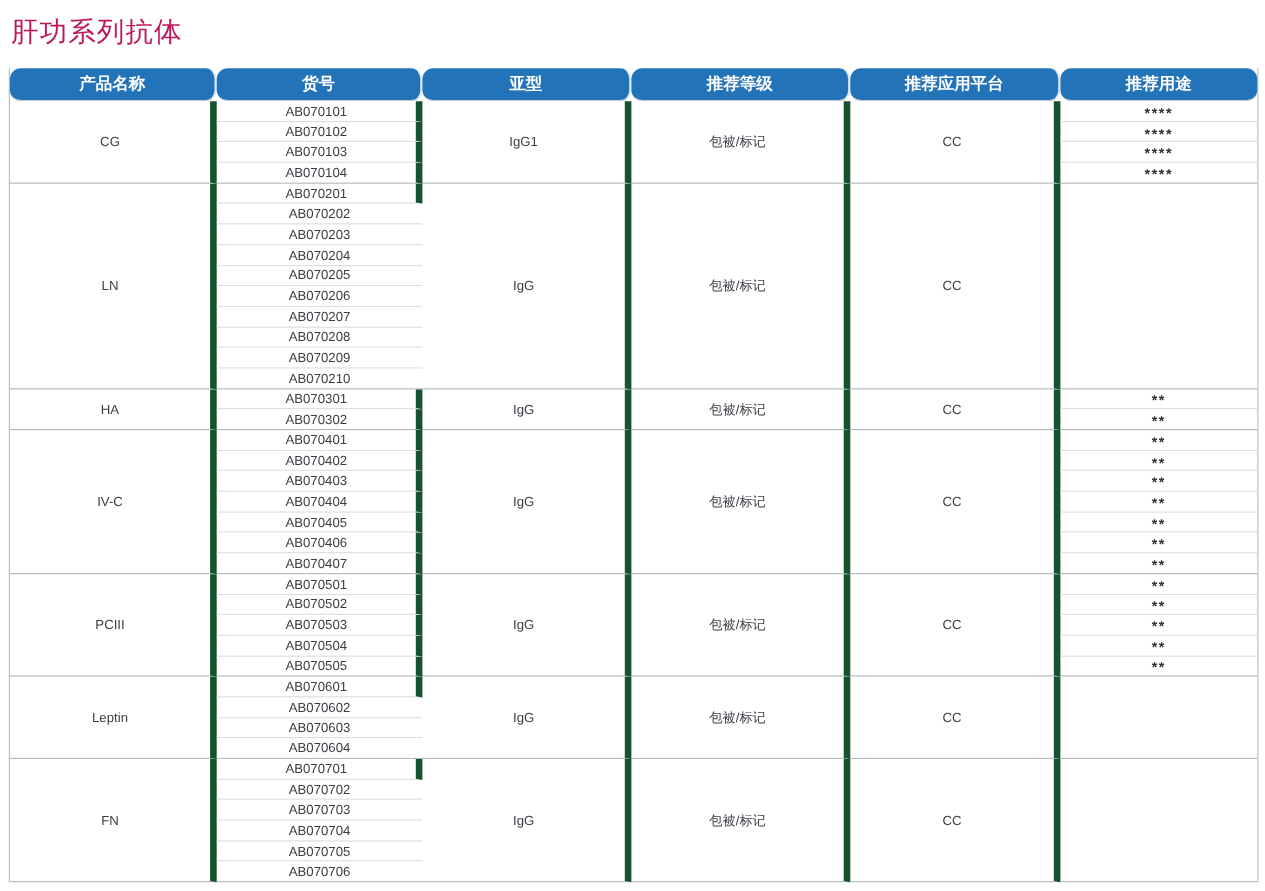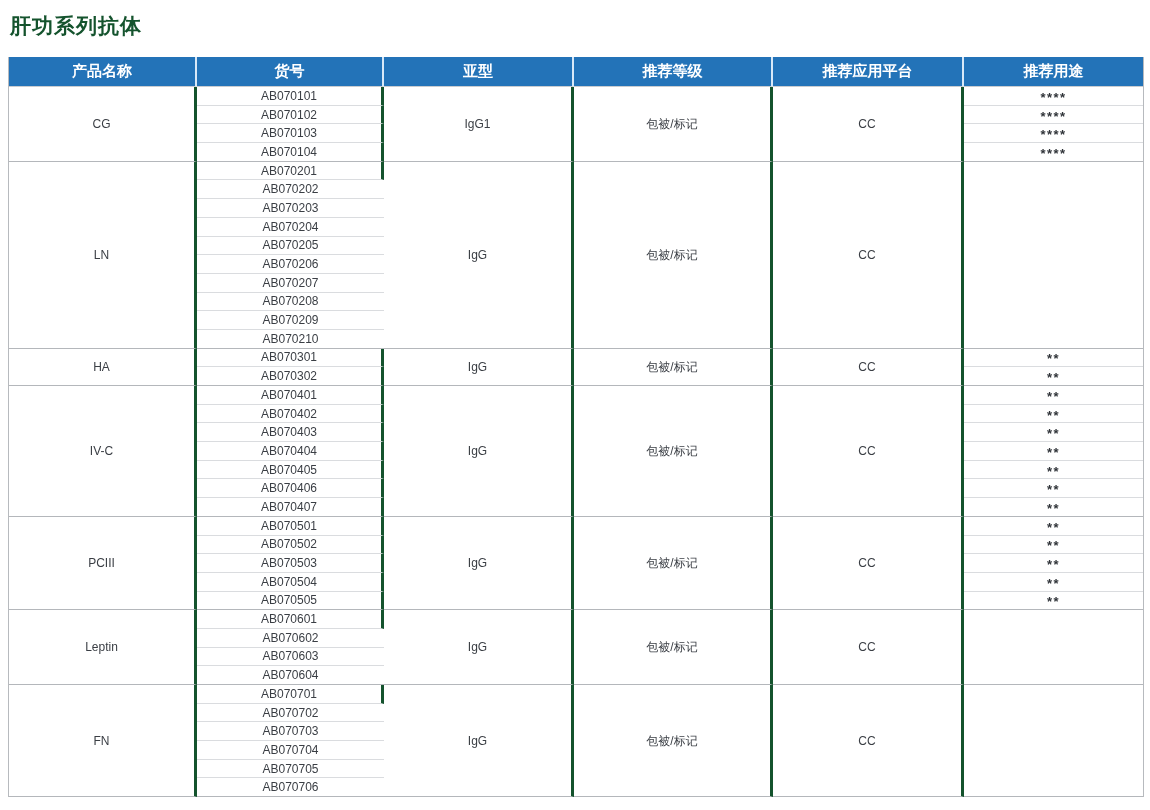--- a/index.html
+++ b/index.html
@@ -9,60 +9,61 @@
     width: 1150px;
     height: 810px;
     overflow: hidden;
     font-family: "Liberation Sans", "DejaVu Sans", sans-serif;
   }
   .page {
     padding: 0 8px;
   }
   .title {
     margin: 12px 0 17px 2px;
-    font-size: 21px;
-    font-weight: bold;
+    font-size: 25px;
+    font-weight: normal;
     letter-spacing: 1px;
-    color: #14532d;
+    color: #be185d;
   }
   table.catalog {
     width: 1134px;
     table-layout: fixed;
     border-spacing: 0;
     border-left: 1px solid #b7babe;
     border-right: 1px solid #b7babe;
   }
   thead th {
     background: #2373b8;
     color: #ffffff;
     font-size: 15px;
     font-weight: bold;
     height: 29px;
     padding: 0;
     text-align: center;
     vertical-align: middle;
     border-bottom: 1px solid #c9ccd0;
+    border-radius: 10px;
   }
   thead th:not(:last-child) {
     border-right: 2px solid #d8e9f8;
   }
   tbody td {
     height: 17.7px;
     padding: 0 4px;
     font-size: 12px;
     line-height: 14px;
     color: #3a3e44;
     text-align: center;
     vertical-align: middle;
     border-bottom: 1px solid #dadcdf;
     overflow: hidden;
     white-space: nowrap;
   }
   tbody td:not(:last-child) {
-    border-right: 3px solid #14532d;
+    border-right: 6px solid #14532d;
   }
   tbody td.dark-bottom,
   tbody tr.group-end > td {
     border-bottom-color: #b4b7bb;
   }
   tbody td.rating {
     font-weight: bold;
     font-size: 13px;
     letter-spacing: 1.5px;
     color: #2f3338;

